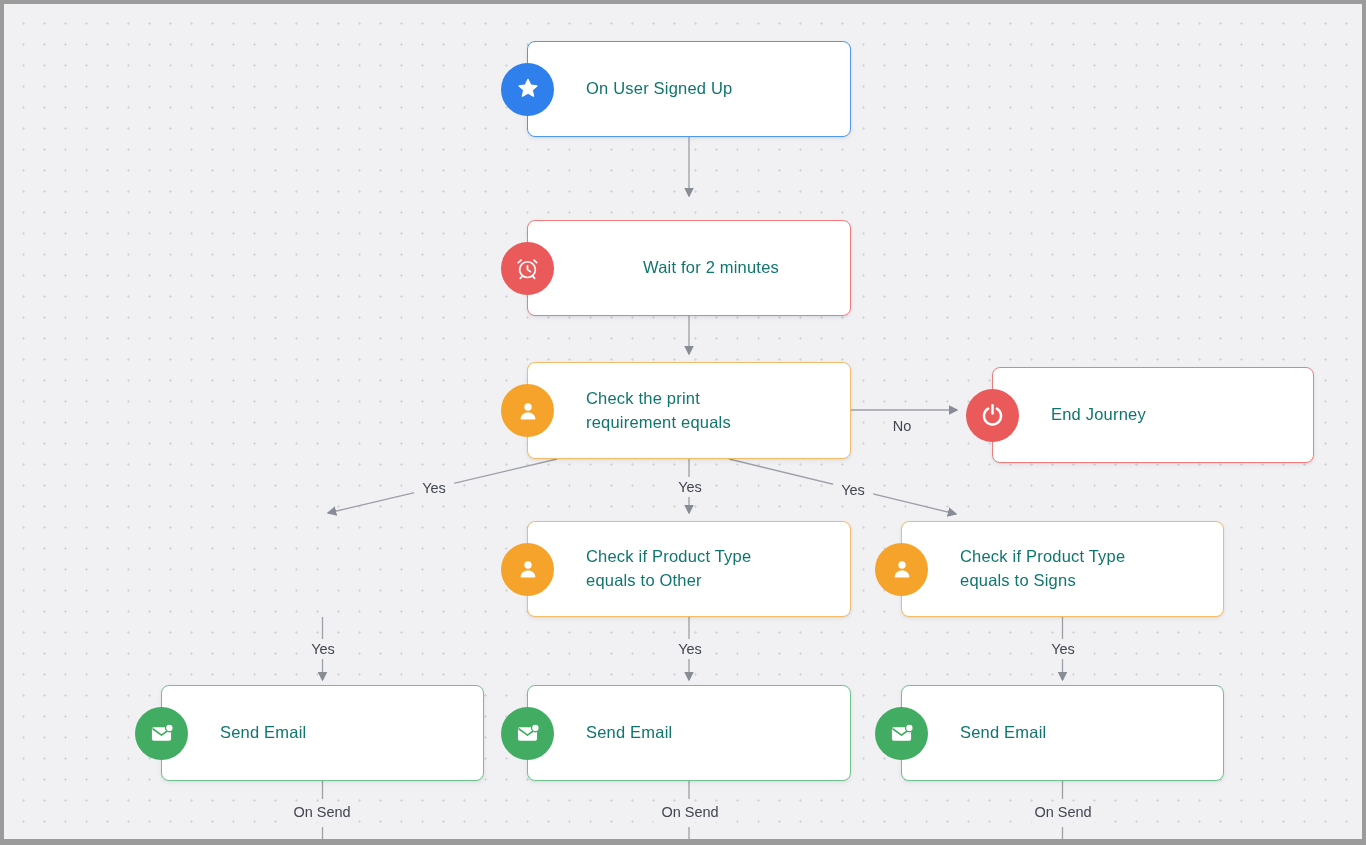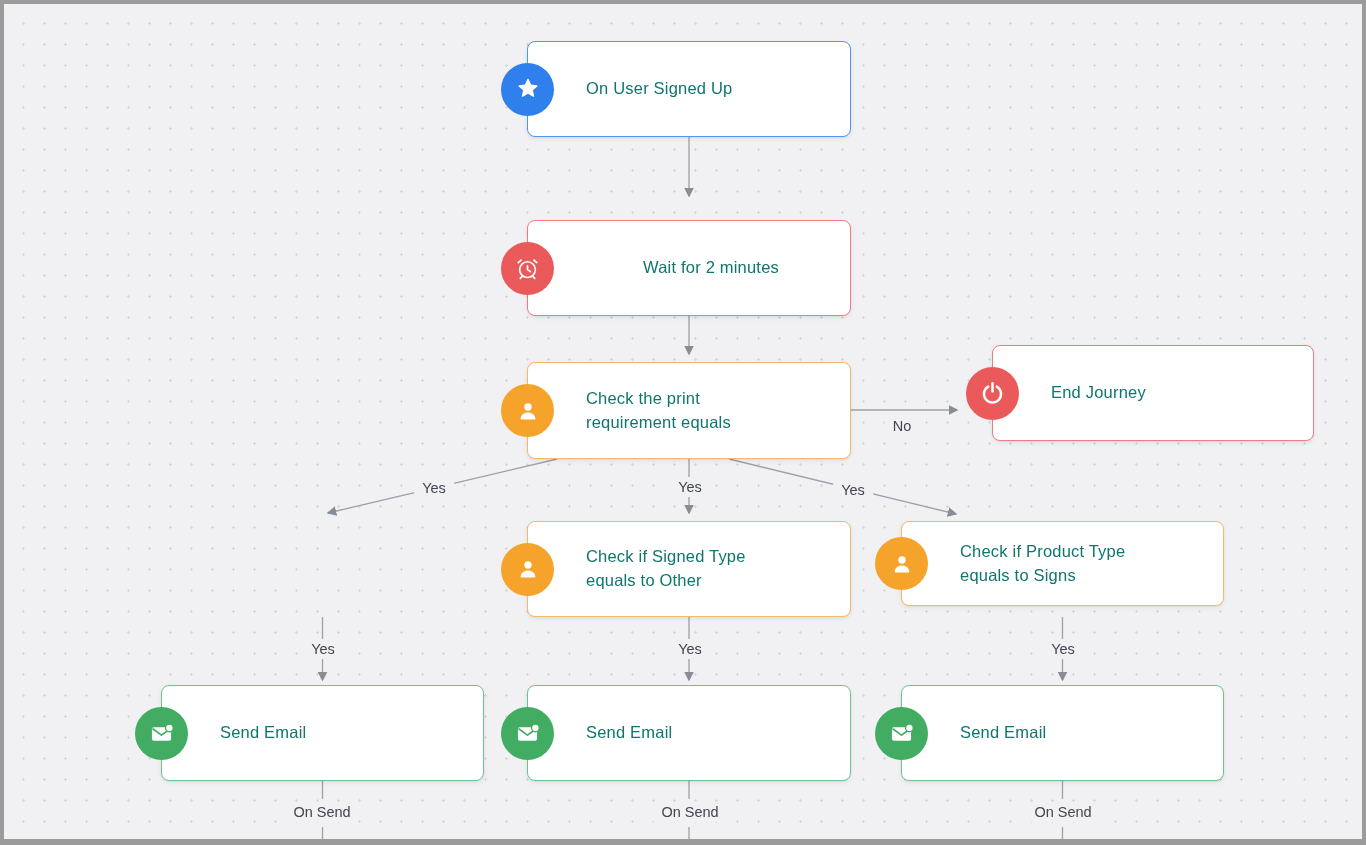--- a/index.html
+++ b/index.html
@@ -57,24 +57,24 @@
   .node.green  { border-color: #6fc38d; text-align: right; }
   .badge.blue   { background: #2f80ed; }
   .badge.red    { background: #eb5a5a; }
   .badge.orange { background: #f5a32b; }
   .badge.green  { background: #41ac62; }
 
   
   .n-trigger   { left: 523px; top: 37px;  width: 324px; height: 96px; }
   .n-wait      { left: 523px; top: 216px; width: 324px; height: 96px; justify-content: center; }
   .n-urgency   { left: 523px; top: 358px; width: 324px; height: 97px; }
-  .n-end       { left: 988px; top: 341px; width: 322px; height: 96px; }
+  .n-end       { left: 988px; top: 363px; width: 322px; height: 96px; }
   .n-cond-l    { left: 157px; top: 515px; width: 323px; height: 98px; }
   .n-cond-m    { left: 523px; top: 517px; width: 324px; height: 96px; }
-  .n-cond-r    { left: 897px; top: 517px; width: 323px; height: 85px; }
+  .n-cond-r    { left: 897px; top: 517px; width: 323px; height: 96px; }
   .n-email-l   { left: 157px; top: 681px; width: 323px; height: 96px; }
   .n-email-m   { left: 523px; top: 681px; width: 324px; height: 96px; }
   .n-email-r   { left: 897px; top: 681px; width: 323px; height: 96px; }
 
   .edge-label {
     position: absolute;
     transform: translate(-50%, -50%);
     background: #f1f1f4;
     padding: 2px 8px;
     font-size: 14.5px;
@@ -175,21 +175,21 @@
   </div>
 
 
   <div class="node orange n-cond-m">
     <div class="badge orange">
       <svg width="26" height="26" viewBox="0 0 24 24">
         <circle cx="12" cy="8.3" r="3.4" fill="#ffffff"></circle>
         <path d="M12 13.4c-3.8 0-6.4 2.4-6.8 5.5-.06.55.38 1 .93 1h11.74c.55 0 .99-.45.93-1-.4-3.1-3-5.5-6.8-5.5z" fill="#ffffff"></path>
       </svg>
     </div>
-    <div class="txt"><span>Check if Signed Type equals to Other</span></div>
+    <div class="txt"><span>Check if Product Type equals to Other</span></div>
   </div>
 
   <div class="node orange n-cond-r">
     <div class="badge orange">
       <svg width="26" height="26" viewBox="0 0 24 24">
         <circle cx="12" cy="8.3" r="3.4" fill="#ffffff"></circle>
         <path d="M12 13.4c-3.8 0-6.4 2.4-6.8 5.5-.06.55.38 1 .93 1h11.74c.55 0 .99-.45.93-1-.4-3.1-3-5.5-6.8-5.5z" fill="#ffffff"></path>
       </svg>
     </div>
     <div class="txt"><span>Check if Product Type equals to Signs</span></div>

